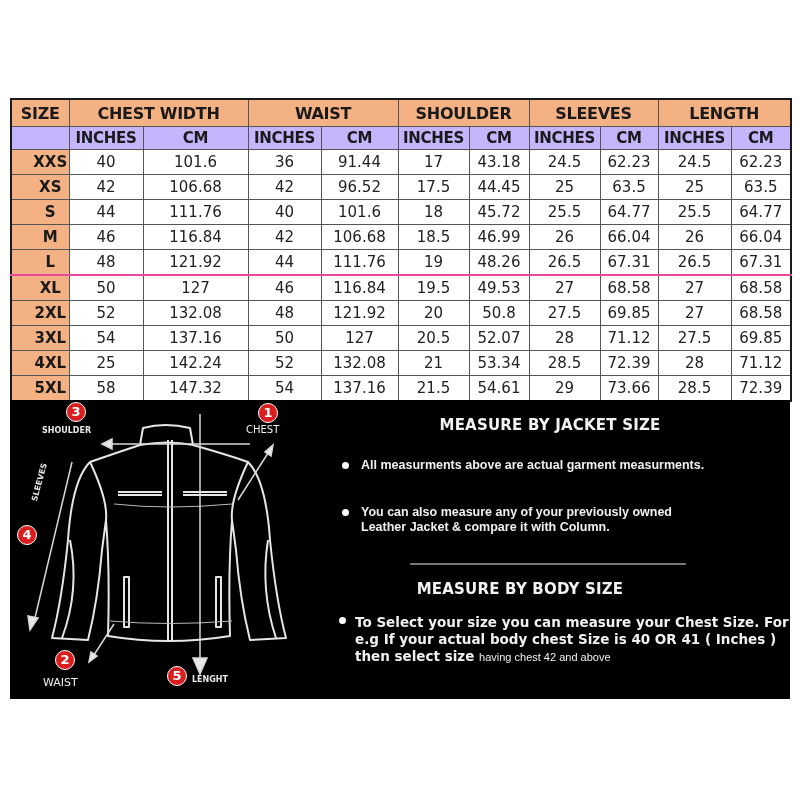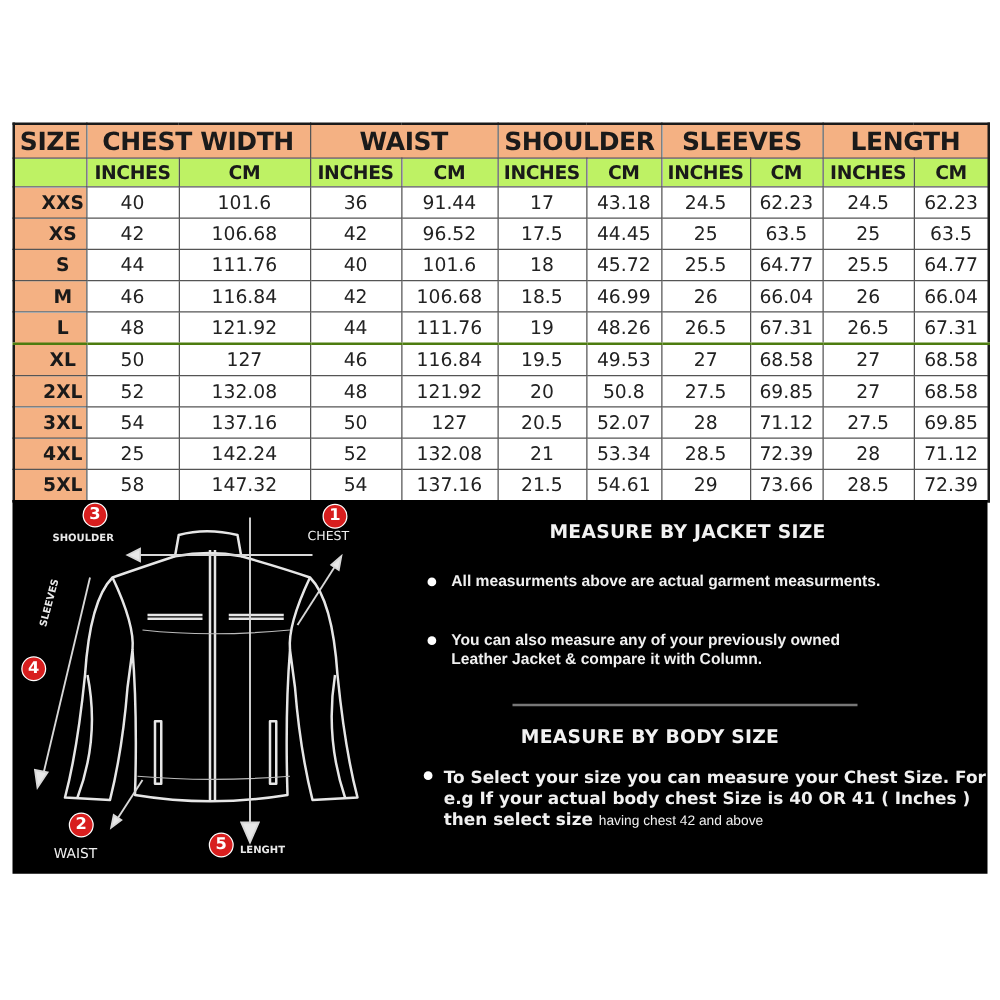--- a/index.html
+++ b/index.html
@@ -9,24 +9,24 @@
     border-collapse: collapse; table-layout: fixed;
     border: 2px solid #1a1a1a;
     font-family: "DejaVu Sans", sans-serif;
   }
   .size-table td, .size-table th {
     border: 1px solid #555;
     text-align: center; padding: 0; height: 24px;
     font-size: 15px; color: #222; white-space: nowrap; overflow: hidden;
   }
   .size-table th { font-weight: bold; color: #1a1a1a; letter-spacing: -0.3px; }
-  .size-table tr.hdr1 th { background: #f4b183; height: 26px; font-size: 20px; }
-  .size-table tr.hdr2 th { background: #bef264; height: 22px; font-size: 15px; }
+  .size-table tr.hdr1 th { background: #f4b183; height: 26px; font-size: 16px; }
+  .size-table tr.hdr2 th { background: #c4b5fd; height: 22px; font-size: 15px; }
   .size-table td.size-cell { background: #f4b183; font-weight: bold; color: #1a1a1a; padding-left: 20px; }
-  .size-table tr.thick-top td { border-top: 2px solid #4d7c0f; }
+  .size-table tr.thick-top td { border-top: 2px solid #ec4899; }
 
   .info-panel {
     position: absolute; left: 10px; top: 400px; width: 780px; height: 299px;
     background: #000000; overflow: hidden;
   }
   .jacket-area { position: absolute; left: 0; top: 0; width: 300px; height: 299px; }
   .badge {
     position: absolute; width: 18px; height: 18px; border-radius: 50%;
     background: #d81e1e; border: 1px solid #fff; color: #fff;
     font-weight: bold; font-size: 13px; line-height: 18px; text-align: center;

